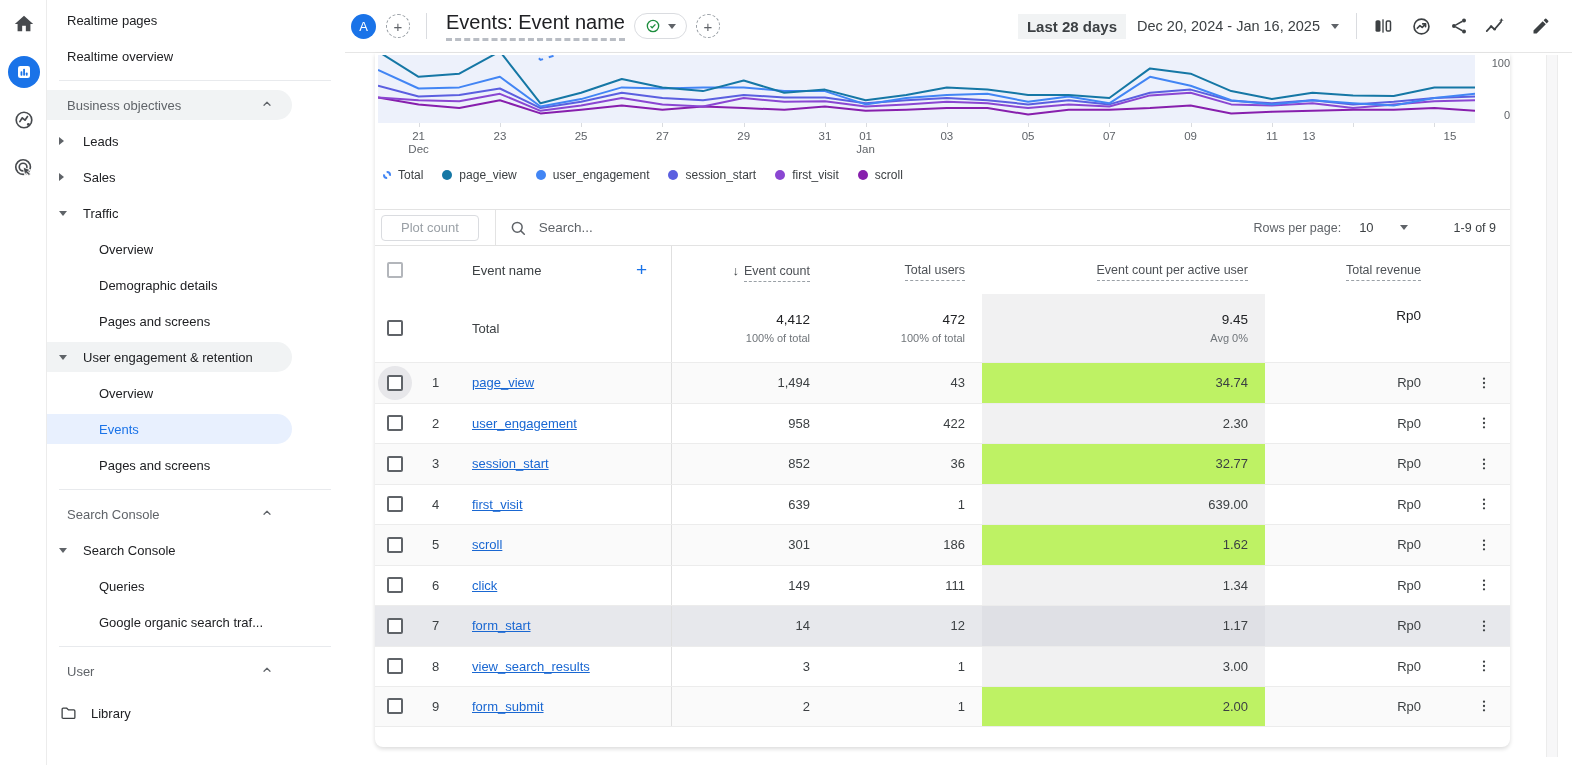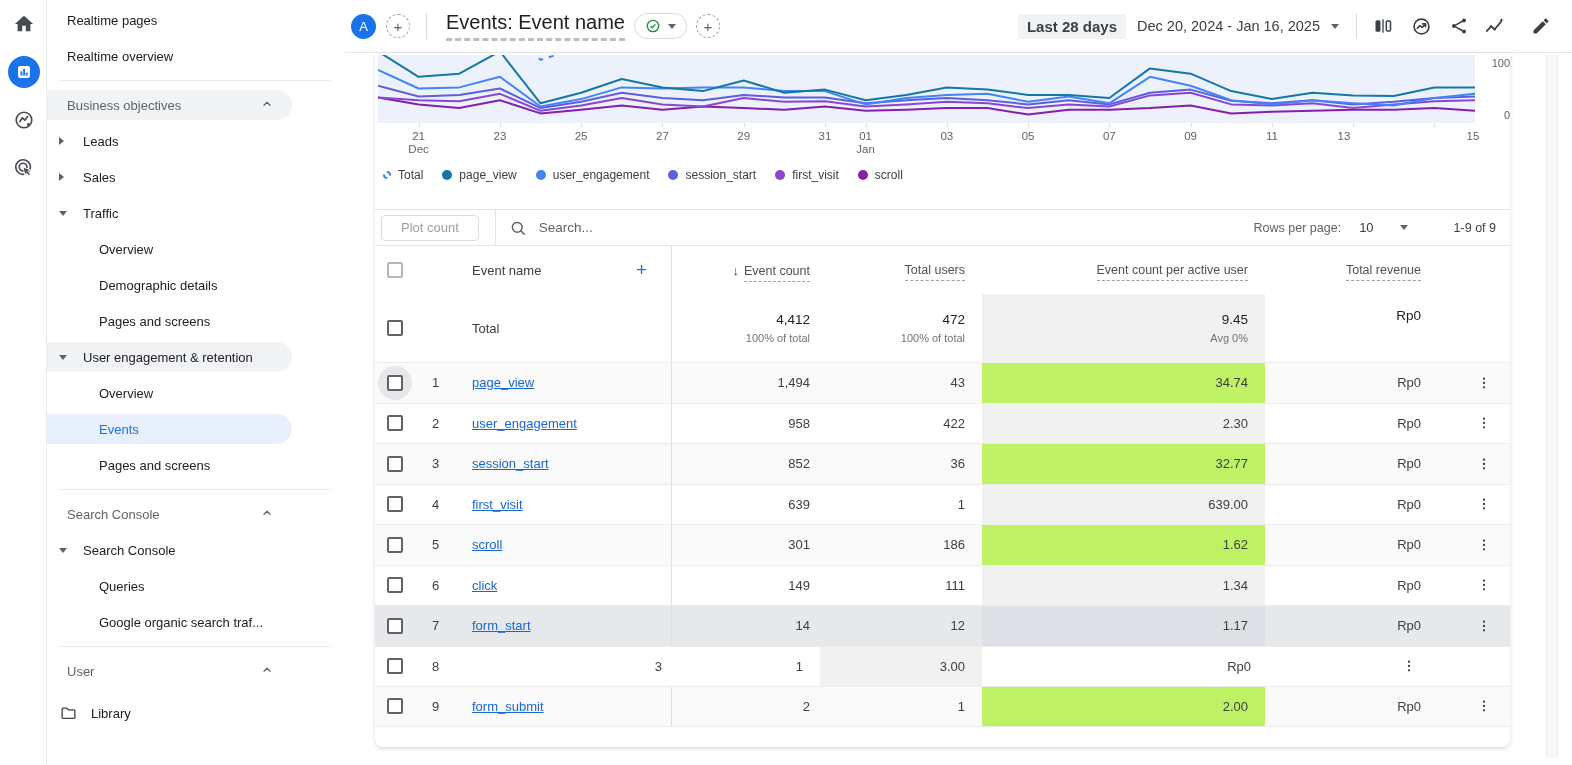--- a/index.html
+++ b/index.html
@@ -341,23 +341,23 @@
           <div class="xlab" style="left: 568.8px;">03</div>
           <div class="xtick" style="left: 650.1px;"></div>
           <div class="xlab" style="left: 650.1px;">05</div>
           <div class="xtick" style="left: 731.3px;"></div>
           <div class="xlab" style="left: 731.3px;">07</div>
           <div class="xtick" style="left: 812.6px;"></div>
           <div class="xlab" style="left: 812.6px;">09</div>
           <div class="xtick" style="left: 893.9px;"></div>
           <div class="xlab" style="left: 893.9px;">11</div>
           <div class="xtick" style="left: 975.1px;"></div>
-          <div class="xlab" style="left: 966px;">13</div>
+          <div class="xlab" style="left: 931px;">13</div>
           <div class="xtick" style="left: 1056.4px;"></div>
-          <div class="xlab" style="left: 1095px;">15</div>
+          <div class="xlab" style="left: 1072px;">15</div>
         </div>
       <div class="legend" id="legend">
           <span class="leg-item">
             <span class="dot dashed"></span>
             <span>Total</span>
           </span>
           <span class="leg-item">
             <span class="dot" style="background: rgb(21, 119, 165);"></span>
             <span>page_view</span>
           </span>
@@ -592,20 +592,23 @@
                   <circle cx="12" cy="18.5" r="1.7"></circle>
                 </svg>
               </span>
             </div>
           </div>
           <div class="grid trow">
             <div class="c-cb">
               <span class="cb"></span>
             </div>
             <div class="c-num">8</div>
+            <div class="c-name">
+              <a>view_search_results</a>
+            </div>
             <div class="c-val p-count">3</div>
             <div class="c-val p-users">1</div>
             <div class="c-val p-per cell-shaded">3.00</div>
             <div class="c-val p-rev">Rp0</div>
             <div class="c-menu">
               <span class="kebab">
                 <svg width="16" height="16" viewBox="0 0 24 24" fill="#3c4043">
                   <circle cx="12" cy="5.5" r="1.7"></circle>
                   <circle cx="12" cy="12" r="1.7"></circle>
                   <circle cx="12" cy="18.5" r="1.7"></circle>

